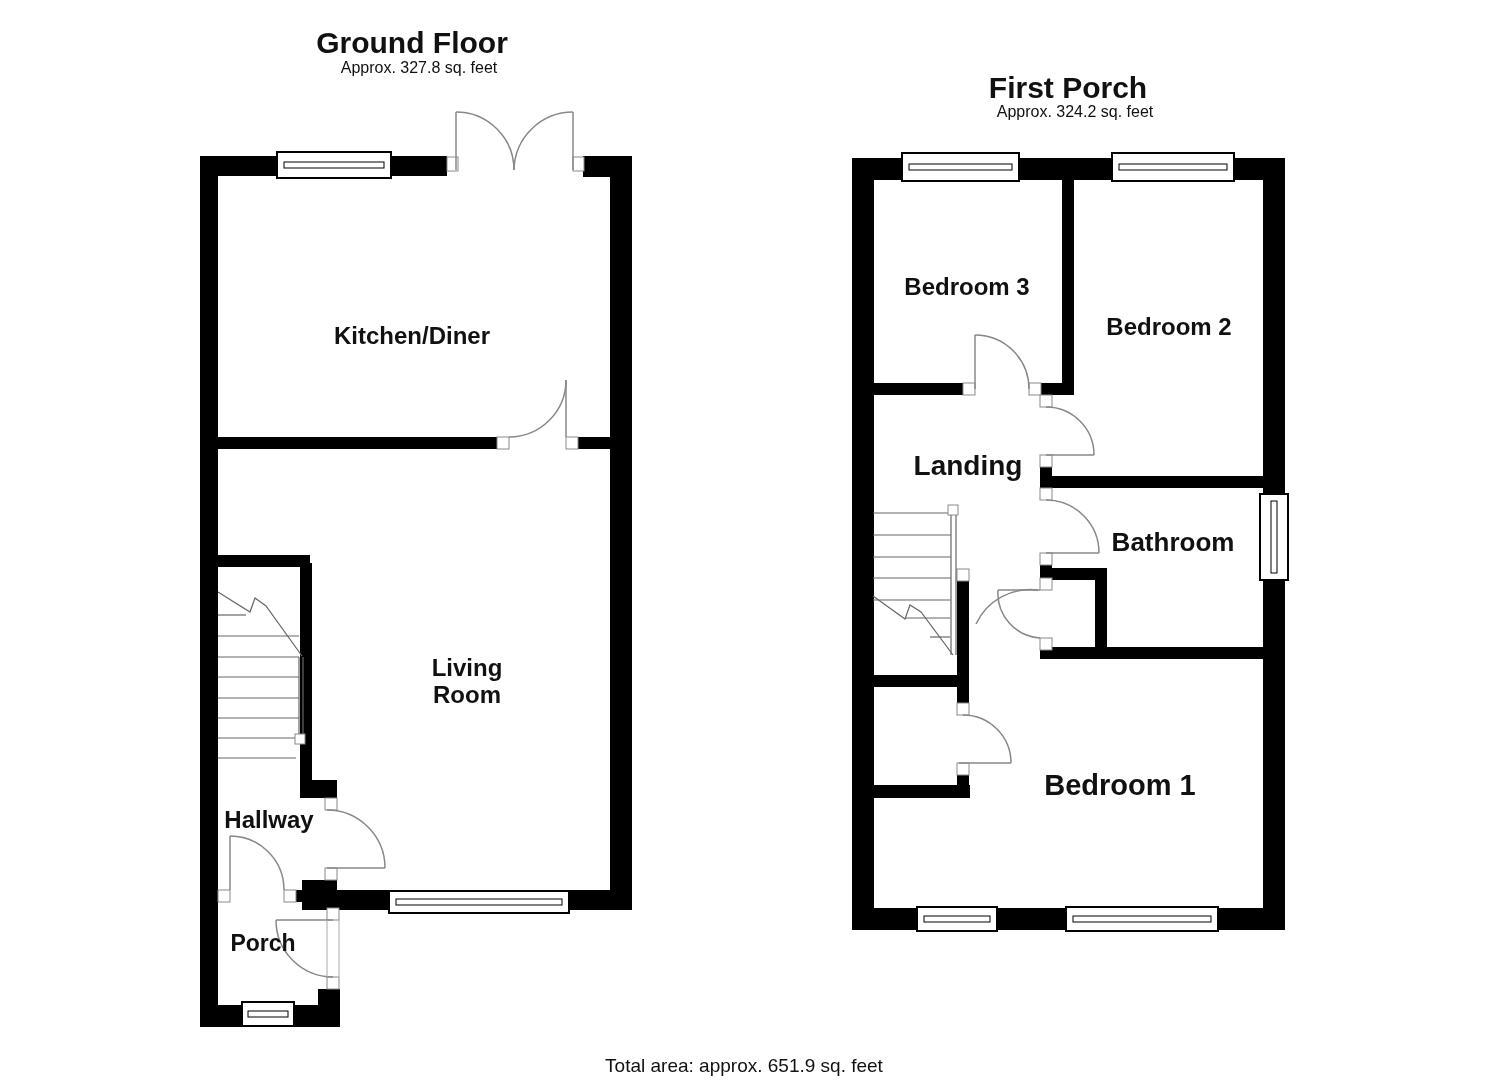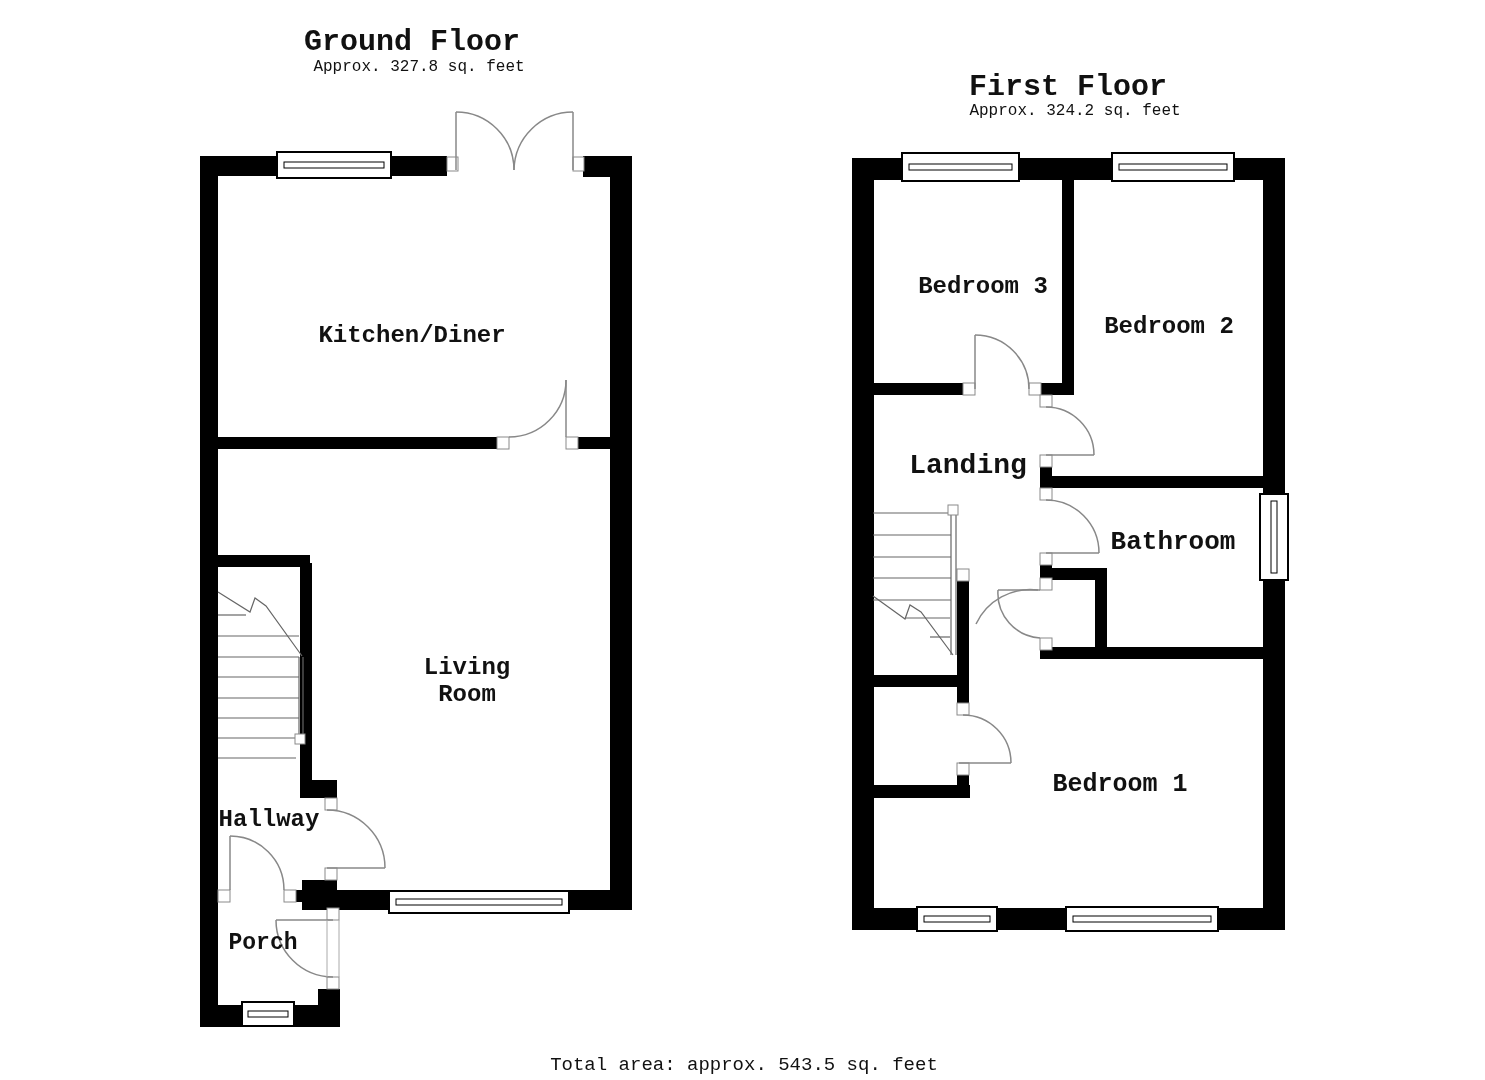--- a/index.html
+++ b/index.html
@@ -1,17 +1,17 @@
 <!DOCTYPE html>
 <html><head>
 <meta charset="utf-8">
 <style>
   html,body{margin:0;padding:0;background:#ffffff;}
   .canvas{position:relative;width:1485px;height:1080px;background:#ffffff;overflow:hidden;
-          font-family:Liberation Mono, monospace;}
+          font-family:Liberation Sans, sans-serif;}
   .canvas svg{position:absolute;left:0;top:0;}
   .lbl{position:absolute;transform:translate(-50%,-50%);font-weight:bold;color:#111111;
        white-space:pre-line;text-align:center;line-height:1.12;letter-spacing:0;}
   .lbl.light{font-weight:normal;margin-left:7px;}
 </style>
 </head>
 <body>
 
 <div class="canvas">
 
@@ -222,29 +222,29 @@
         <line x1="951" y1="511" x2="951" y2="655"></line>
         <line x1="956" y1="511" x2="956" y2="655"></line>
         <rect x="948" y="505" width="10" height="10" fill="#ffffff" stroke="#8a8a8a" stroke-width="1"></rect>
       </g>
     </g>
   </svg>
 
   <div class="lbl" style="left:412px;top:43px;font-size:30px;">Ground Floor</div>
   <div class="lbl light" style="left:412px;top:68px;font-size:16px;">Approx. 327.8 sq. feet</div>
 
-  <div class="lbl" style="left:1068px;top:88px;font-size:30px;">First Floor</div>
+  <div class="lbl" style="left:1068px;top:88px;font-size:30px;">First Porch</div>
   <div class="lbl light" style="left:1068px;top:112px;font-size:16px;">Approx. 324.2 sq. feet</div>
 
   <div class="lbl" style="left:412px;top:288px;font-size:24px;margin-top:48px;">Kitchen/Diner</div>
   <div class="lbl" style="left:467px;top:682px;font-size:24px;">Living
 Room</div>
   <div class="lbl" style="left:269px;top:820px;font-size:24px;">Hallway</div>
   <div class="lbl" style="left:263px;top:944px;font-size:23px;">Porch</div>
 
-  <div class="lbl" style="left:967px;top:287px;font-size:24px;margin-left:16px;">Bedroom 3</div>
+  <div class="lbl" style="left:967px;top:287px;font-size:24px;">Bedroom 3</div>
   <div class="lbl" style="left:1169px;top:327px;font-size:24px;">Bedroom 2</div>
   <div class="lbl" style="left:968px;top:442px;font-size:28px;margin-top:24px;">Landing</div>
   <div class="lbl" style="left:1173px;top:543px;font-size:26px;text-align:center;">Bathroom</div>
-  <div class="lbl" style="left:1120px;top:785px;font-size:25px;">Bedroom 1</div>
-
-  <div class="lbl light" style="left:737px;top:1066px;font-size:19px;">Total area: approx. 543.5 sq. feet</div>
+  <div class="lbl" style="left:1120px;top:785px;font-size:29px;">Bedroom 1</div>
+
+  <div class="lbl light" style="left:737px;top:1066px;font-size:19px;">Total area: approx. 651.9 sq. feet</div>
 </div>
 
 </body></html>

